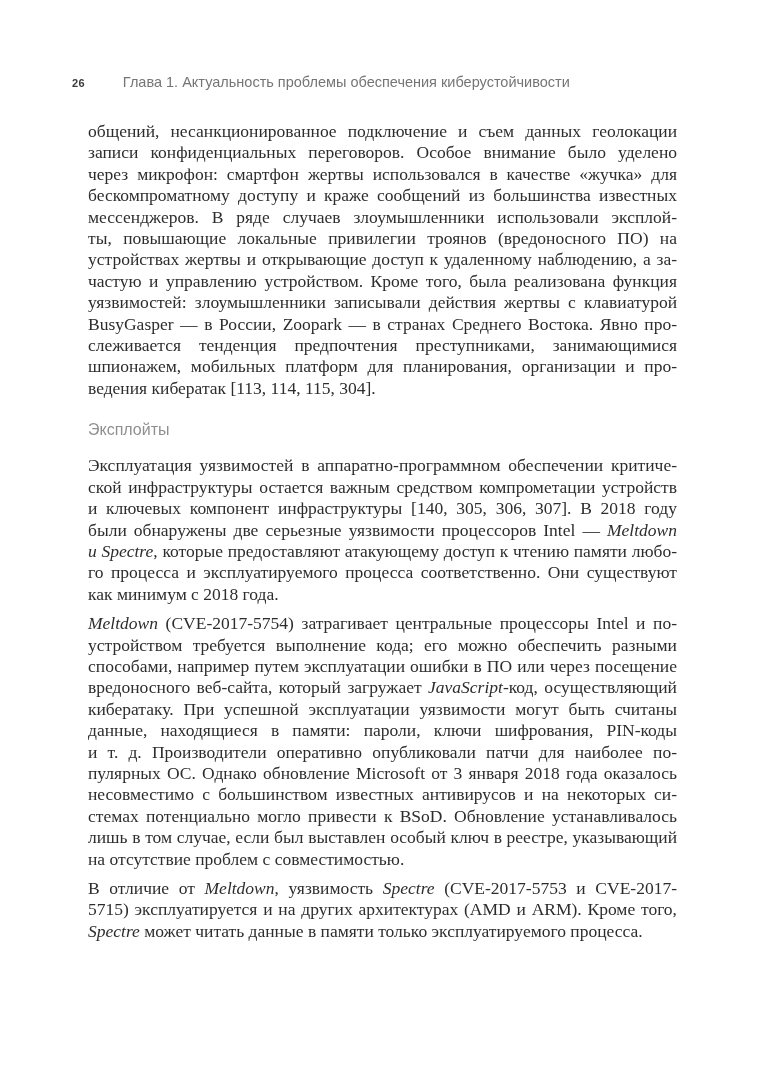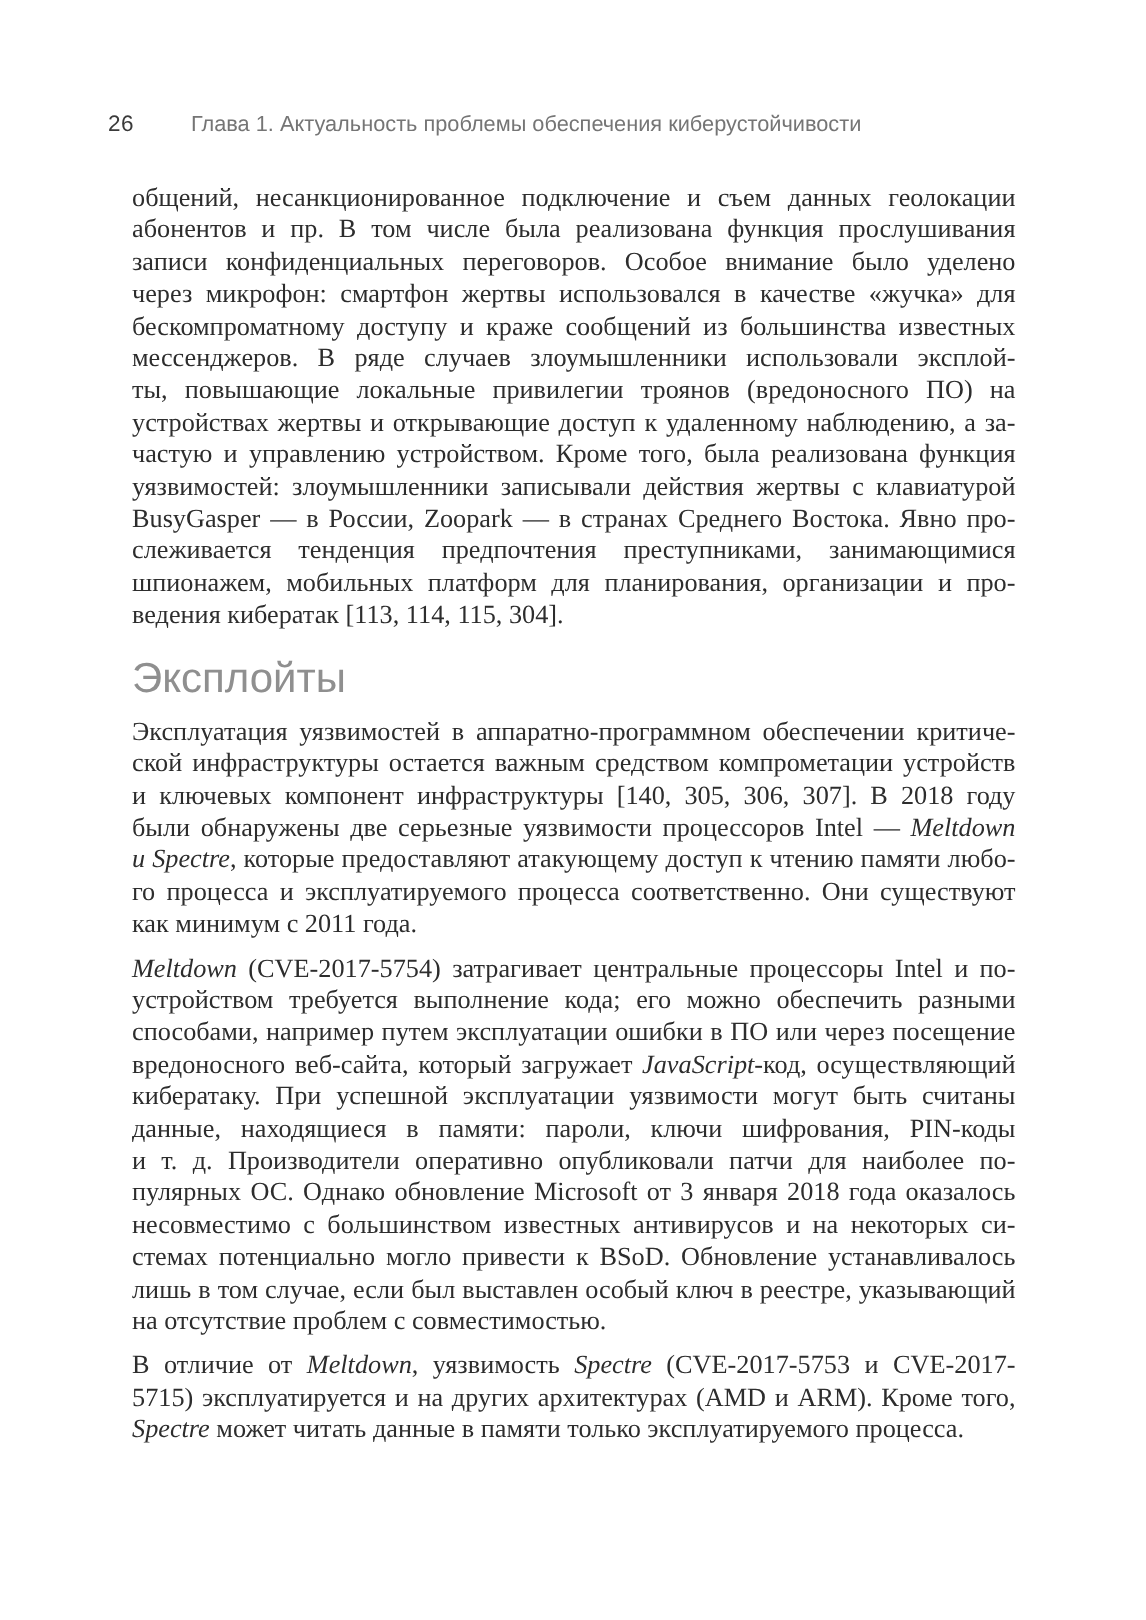--- a/index.html
+++ b/index.html
@@ -18,22 +18,22 @@
   .page-header {
     position: absolute;
     top: 74px;
     left: 72px;
     right: 60px;
     display: flex;
     align-items: baseline;
     font-family: "Liberation Sans", sans-serif;
   }
   .page-number {
-    font-size: 15px;
-    font-weight: 400;
+    font-size: 11px;
+    font-weight: 700;
     color: #3a3a3a;
     letter-spacing: 0.3px;
   }
   .chapter-title {
     margin-left: 38px;
     font-size: 14.5px;
     font-weight: 400;
     color: #757575;
   }
   .page-body {
@@ -55,39 +55,38 @@
   }
   .line.last {
     text-align-last: left;
   }
   .line em {
     font-style: italic;
   }
   .section-heading {
     margin: 18px 0 12px 0;
     font-family: "Liberation Sans", sans-serif;
-    font-size: 28px;
+    font-size: 16px;
     font-weight: 300;
     line-height: 26px;
     color: #8f8f8f;
   }
 </style>
 </head>
 <body>
 
 <div class="page">
   <header class="page-header">
     <span class="page-number">26</span>
     <span class="chapter-title">Глава 1. Актуальность проблемы обеспечения киберустойчивости</span>
   </header>
 
   <main class="page-body">
       <div class="para">
         <div class="line">общений, несанкционированное подключение и съем данных геолокации</div>
-        <div class="line">абонентов и пр. В том числе была реализована функция прослушивания</div>
         <div class="line">записи конфиденциальных переговоров. Особое внимание было уделено</div>
         <div class="line">через микрофон: смартфон жертвы использовался в качестве «жучка» для</div>
         <div class="line">бескомпроматному доступу и краже сообщений из большинства известных</div>
         <div class="line">мессенджеров. В ряде случаев злоумышленники использовали эксплой-</div>
         <div class="line">ты, повышающие локальные привилегии троянов (вредоносного ПО) на</div>
         <div class="line">устройствах жертвы и открывающие доступ к удаленному наблюдению, а за-</div>
         <div class="line">частую и управлению устройством. Кроме того, была реализована функция</div>
         <div class="line">уязвимостей: злоумышленники записывали действия жертвы с клавиатурой</div>
         <div class="line">BusyGasper — в России, Zoopark — в странах Среднего Востока. Явно про-</div>
         <div class="line">слеживается тенденция предпочтения преступниками, занимающимися</div>
@@ -95,21 +94,21 @@
         <div class="line last">ведения кибератак [113, 114, 115, 304].</div>
       </div>
       <h2 class="section-heading">Эксплойты</h2>
       <div class="para">
         <div class="line">Эксплуатация уязвимостей в аппаратно-программном обеспечении критиче-</div>
         <div class="line">ской инфраструктуры остается важным средством компрометации устройств</div>
         <div class="line">и ключевых компонент инфраструктуры [140, 305, 306, 307]. В 2018 году</div>
         <div class="line">были обнаружены две серьезные уязвимости процессоров Intel — <em>Meltdown</em></div>
         <div class="line"><em>и Spectre</em>, которые предоставляют атакующему доступ к чтению памяти любо-</div>
         <div class="line">го процесса и эксплуатируемого процесса соответственно. Они существуют</div>
-        <div class="line last">как минимум с 2011 года.</div>
+        <div class="line last">как минимум с 2018 года.</div>
       </div>
       <div class="para">
         <div class="line"><em>Meltdown</em> (CVE-2017-5754) затрагивает центральные процессоры Intel и по-</div>
         <div class="line">устройством требуется выполнение кода; его можно обеспечить разными</div>
         <div class="line">способами, например путем эксплуатации ошибки в ПО или через посещение</div>
         <div class="line">вредоносного веб-сайта, который загружает <em>JavaScript</em>-код, осуществляющий</div>
         <div class="line">кибератаку. При успешной эксплуатации уязвимости могут быть считаны</div>
         <div class="line">данные, находящиеся в памяти: пароли, ключи шифрования, PIN-коды</div>
         <div class="line">и т. д. Производители оперативно опубликовали патчи для наиболее по-</div>
         <div class="line">пулярных ОС. Однако обновление Microsoft от 3 января 2018 года оказалось</div>

